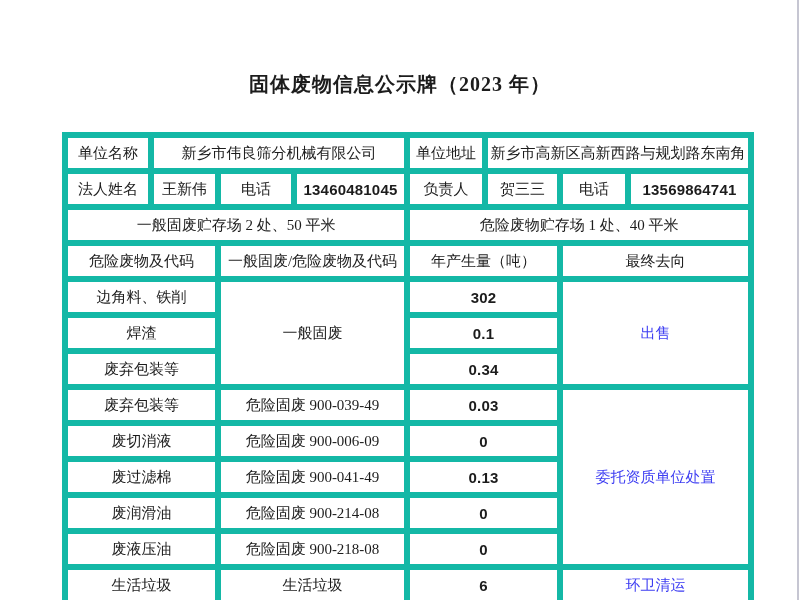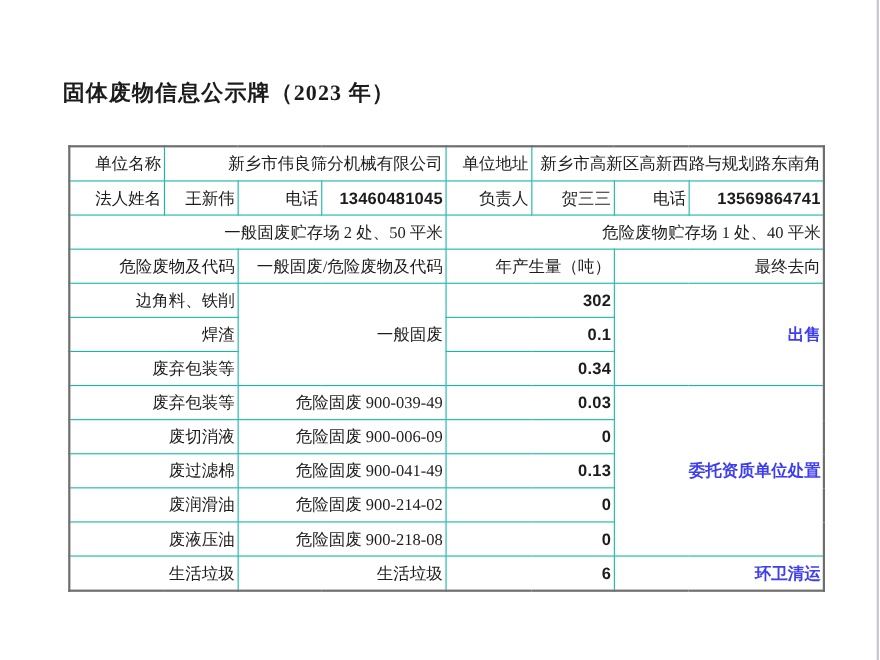--- a/index.html
+++ b/index.html
@@ -25,57 +25,57 @@
     width: 2px;
     height: 600px;
     background: #c6c6d2;
   }
   .doc-title {
     position: absolute;
     left: 57px;
     top: 71px;
     width: 686px;
     margin: 0;
+    text-align: center;
     font-size: 20px;
     font-weight: bold;
     letter-spacing: 1px;
     font-family: "Liberation Serif", "DejaVu Serif", serif;
   }
   table.notice-table {
     position: absolute;
     left: 62px;
     top: 132px;
     width: 686px;
     border-collapse: collapse;
     table-layout: fixed;
     border: 2px solid #6e6e6e;
   }
   table.notice-table td {
-    border: 1px solid #14b8a6;
+    border: 6px solid #14b8a6;
     height: 30px;
     padding: 0 2px;
-    text-align: right;
+    text-align: center;
     vertical-align: middle;
     font-size: 15px;
     overflow: hidden;
     white-space: nowrap;
   }
   td.num {
     font-family: "Liberation Sans", "DejaVu Sans", sans-serif;
     font-weight: 600;
     font-size: 14px;
     letter-spacing: 0.2px;
     margin-left: 20px;
   }
   td.mixed {
     font-size: 15px;
   }
   td.blue {
     color: #3d3df2;
-    font-weight: bold;
   }
 </style>
 </head>
 <body>
 
 <div class="page">
   <div class="page-edge-line"></div>
 
   <h1 class="doc-title">固体废物信息公示牌（2023 年）</h1>
 
@@ -148,21 +148,21 @@
       <td colspan="2" class="mixed">危险固废 900-006-09</td>
       <td colspan="2" class="num">0</td>
     </tr>
     <tr>
       <td colspan="2">废过滤棉</td>
       <td colspan="2" class="mixed">危险固废 900-041-49</td>
       <td colspan="2" class="num">0.13</td>
     </tr>
     <tr>
       <td colspan="2">废润滑油</td>
-      <td colspan="2" class="mixed">危险固废 900-214-02</td>
+      <td colspan="2" class="mixed">危险固废 900-214-08</td>
       <td colspan="2" class="num">0</td>
     </tr>
     <tr>
       <td colspan="2">废液压油</td>
       <td colspan="2" class="mixed">危险固废 900-218-08</td>
       <td colspan="2" class="num">0</td>
     </tr>
 
     <tr>
       <td colspan="2">生活垃圾</td>

